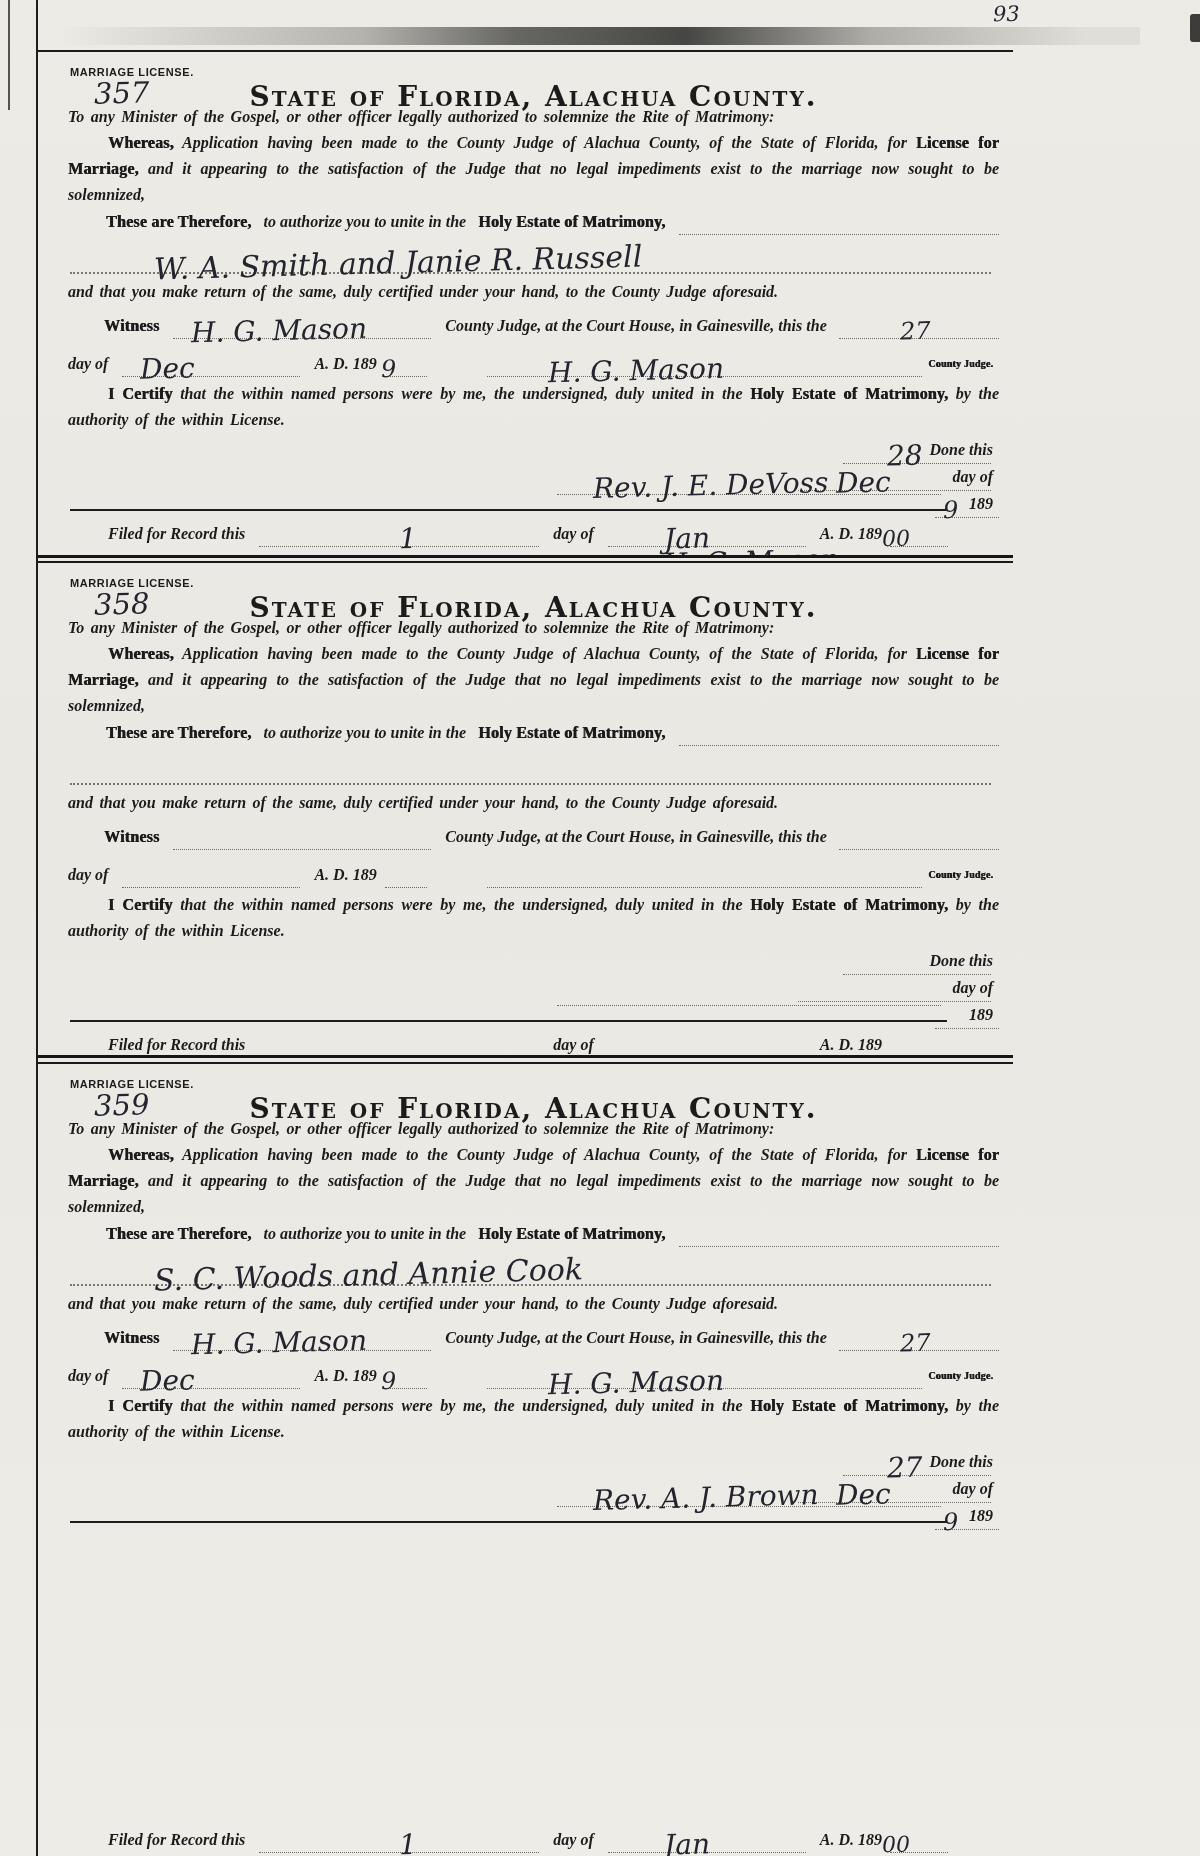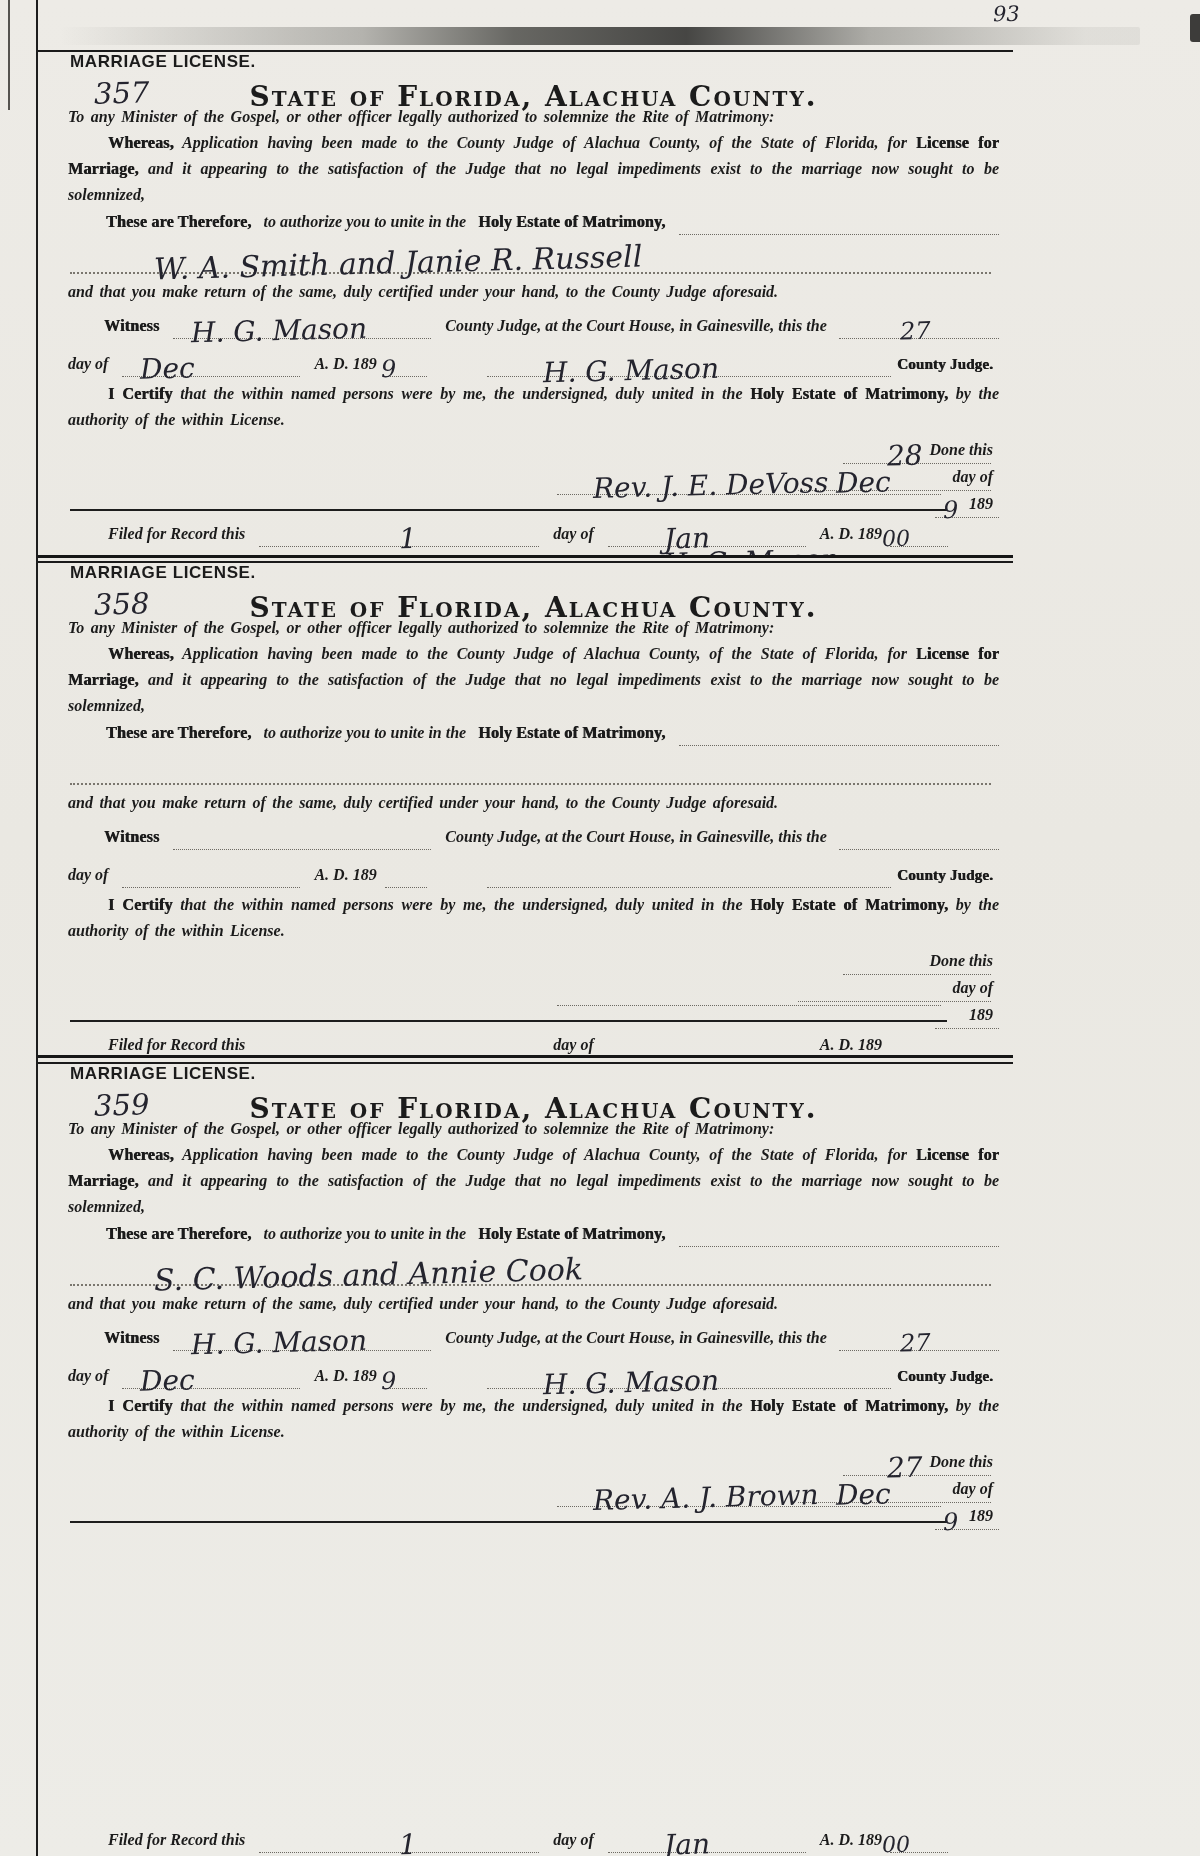--- a/index.html
+++ b/index.html
@@ -21,22 +21,22 @@
   .corner-blot { position: absolute; right: 0; top: 14px; width: 10px; height: 28px; background: #3d3c3a; border-radius: 3px 0 0 3px; }
   .corner-mark { position: absolute; right: 180px; top: 2px; font-size: 21px; color: #2c2c30; }
 
   
   .form { position: absolute; left: 38px; width: 975px; padding: 0 14px 0 30px; overflow: hidden; }
   .f1 { top: 50px;   height: 508px; border-top: 2px solid #1a1a1a; border-bottom: 3px solid #161616; }
   .f2 { top: 561px;  height: 497px; border-top: 2px solid #1a1a1a; border-bottom: 3px solid #161616; }
   .f3 { top: 1062px; height: 794px; border-top: 2px solid #1a1a1a; }
 
   .head { position: relative; height: 52px; }
-  .ml-label { position: absolute; left: 2px; top: 0; font-family: "Liberation Sans", sans-serif;
-              font-size: 17px; font-weight: 700; letter-spacing: .6px; }
+  .ml-label { position: absolute; left: 2px; top: 14px; font-family: "Liberation Sans", sans-serif;
+              font-size: 11px; font-weight: 700; letter-spacing: .6px; }
   .lic-no { position: absolute; left: 26px; top: 24px; font-size: 29px; }
   .title { text-align: center; padding-top: 28px; font-size: 28px; font-variant: small-caps;
            letter-spacing: 2px; font-weight: 700; font-family: "DejaVu Serif", serif; }
 
   .para { margin: 0; font-style: italic; font-weight: 700; font-size: 16px; line-height: 26px; word-spacing: 2.5px; }
   .justify { text-align: justify; }
   .ind { text-indent: 40px; }
   .bl { font-style: normal; font-weight: 700; letter-spacing: .2px; text-shadow: .6px 0 0 currentColor; }
 
   .fline { display: flex; align-items: flex-end; font-style: italic; font-weight: 700;
@@ -61,21 +61,21 @@
   .w-witness  { width: 258px; margin: 0 8px; }
   .w-thisday  { flex: 1; margin-left: 6px; }
   .w-thisday > .hw { left: 38%; }
 
   .dayrow { height: 34px; margin-top: 4px; }
   .w-month  { width: 178px; margin: 0 8px; }
   .w-ydigit { width: 42px; margin-left: 2px; }
   .w-ydigit > .hw { left: -4px; }
   .judgeblank { flex: 1; margin-left: 60px; }
   .judgeblank > .hw { left: 14%; bottom: -8px; }
-  .cjlabel { font-size: 15px; }
+  .cjlabel { font-size: 10px; }
 
   .certify { margin-top: 4px; }
   .donerow { padding-left: 36px; height: 34px; margin-top: 4px; flex-direction: column; }
   .w-doneday   { width: 148px; margin: 0 8px; }
   .w-doneday > .hw { left: 44px; }
   .w-donemonth { width: 193px; margin: 0 8px; }
   .w-donemonth > .hw { left: 38px; }
   .w-doneydigit { width: 64px; margin-left: 4px; }
   .w-doneydigit > .hw { left: 8px; }
 

